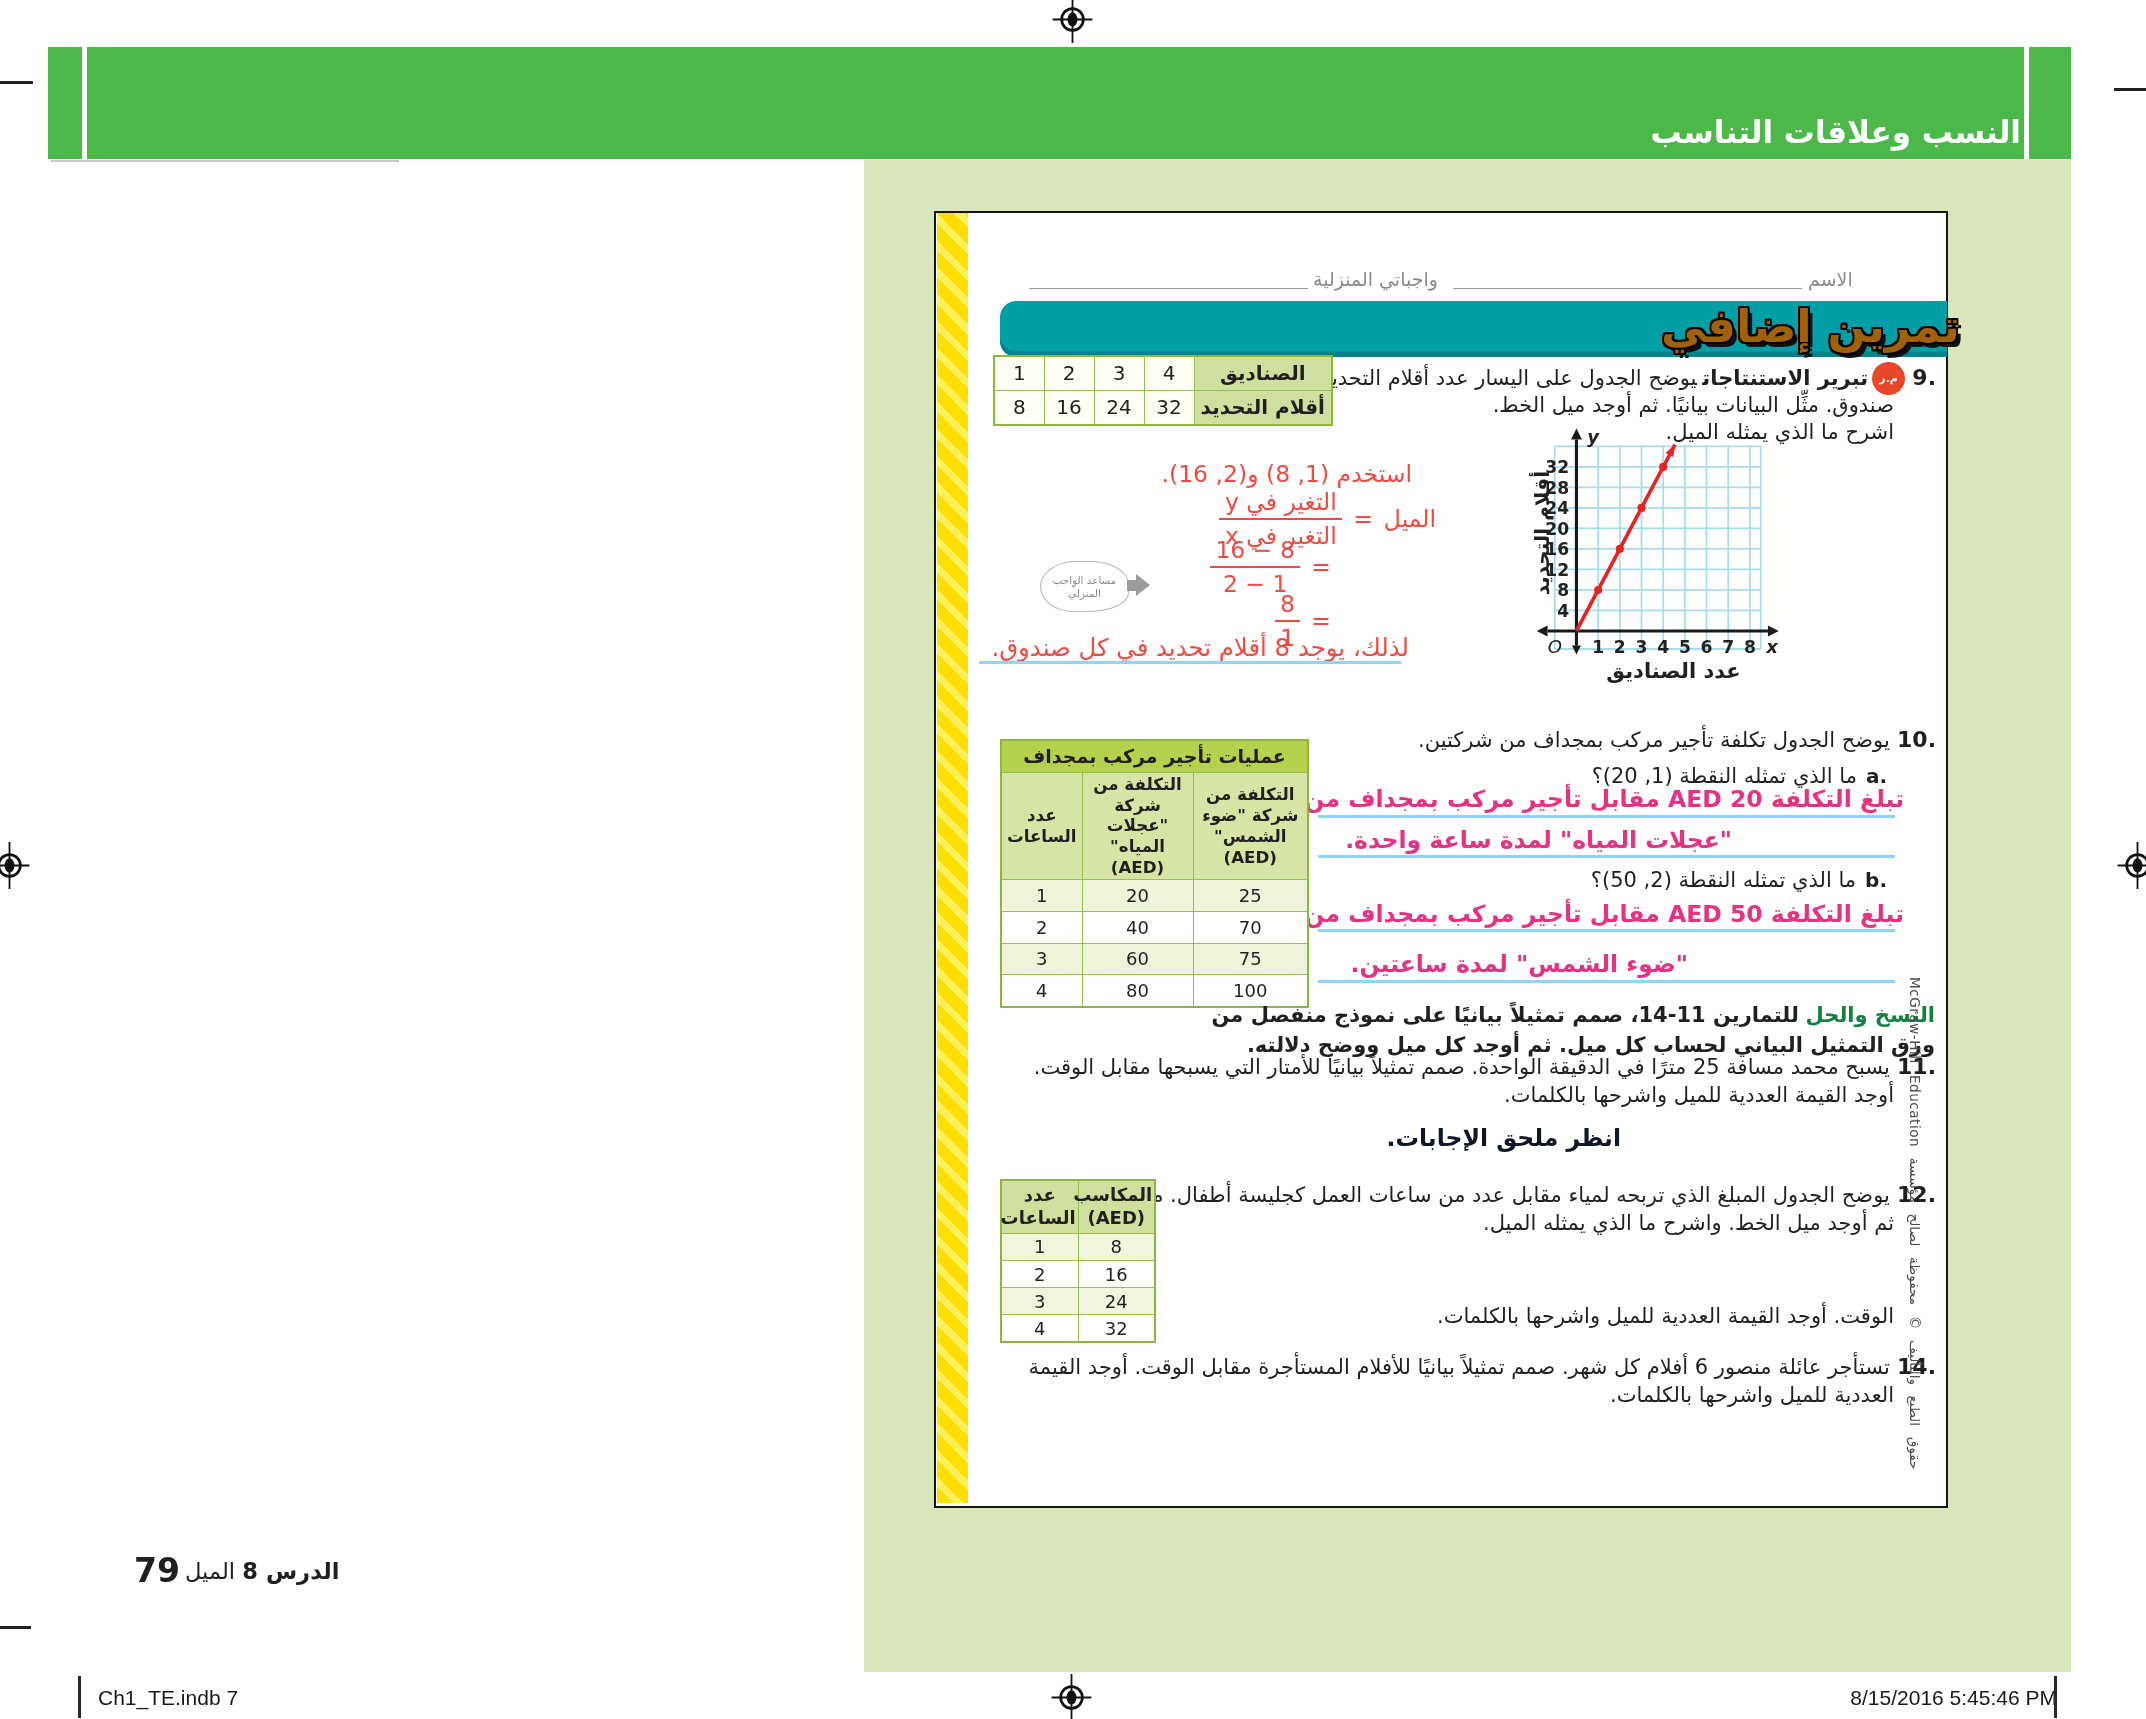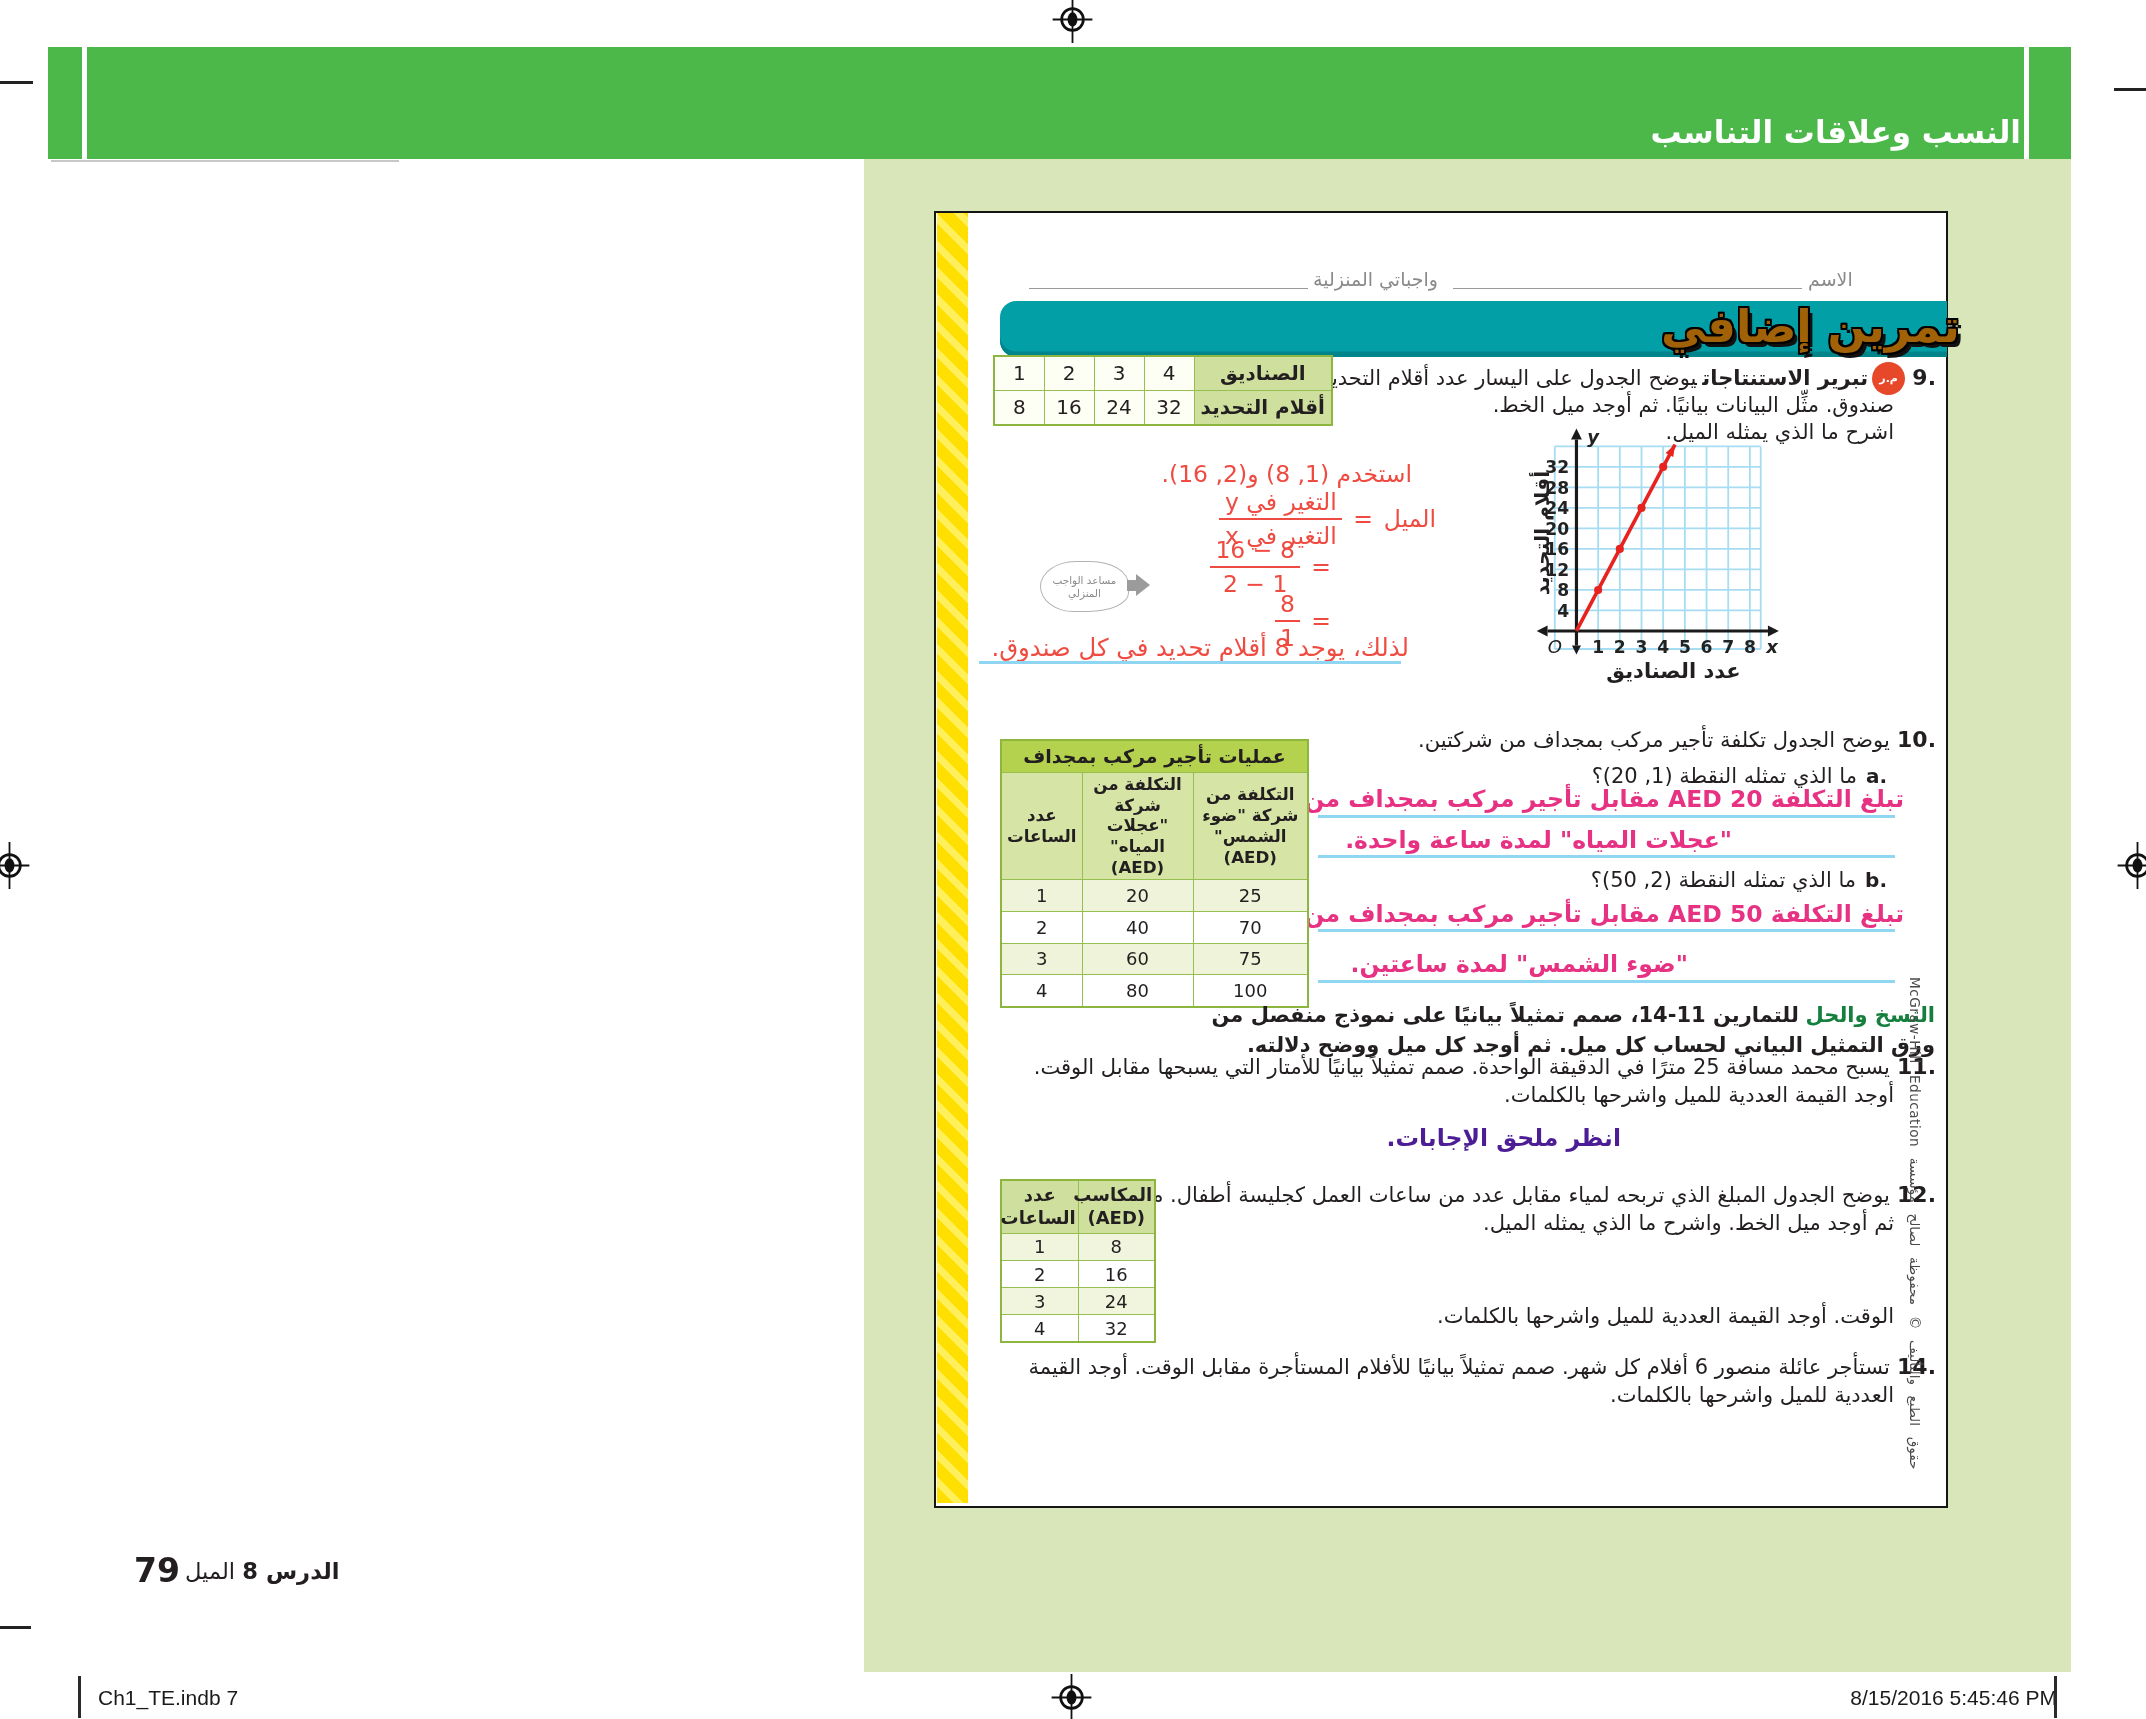--- a/index.html
+++ b/index.html
@@ -61,21 +61,21 @@
   #t10 th.ttl{background:#b5d24e;font-weight:bold;font-size:19px;height:29px;}
   #t10 tr.hdr th{background:#d6e4a6;font-weight:bold;font-size:16.7px;line-height:1.25;height:69px;}
   #t10 td{height:29px;background:#fff;}
   #t10 tr:nth-child(odd) td{background:#eff3d9;}
   #t12 tr.hdr th{background:#cfe09e;font-weight:bold;font-size:18px;height:50px;line-height:1.25;}
   #t12 td{height:24.4px;background:#fff;}
   #t12 tr:nth-child(even) td{background:#f2f5de;}
 
   .copy-lead{color:#15803d;font-weight:bold;}
   .copy-text{font-weight:bold;}
-  .pink-note{color:#4c1d95;font-weight:bold;font-size:23.5px;white-space:nowrap;}
+  .pink-note{color:#0f172a;font-weight:bold;font-size:23.5px;white-space:nowrap;}
 
   
   .graph-ylabel{transform:rotate(-90deg);transform-origin:center;font-weight:bold;font-size:20px;white-space:nowrap;direction:rtl;}
   .graph-xlabel{font-weight:bold;font-size:21px;white-space:nowrap;direction:rtl;text-align:center;}
 
   
   .copyright-v{transform:rotate(90deg);transform-origin:center;color:#4a4a4a;font-size:13.6px;
     white-space:nowrap;direction:rtl;letter-spacing:0.5px;word-spacing:6.3px;text-align:center;}
 
   

